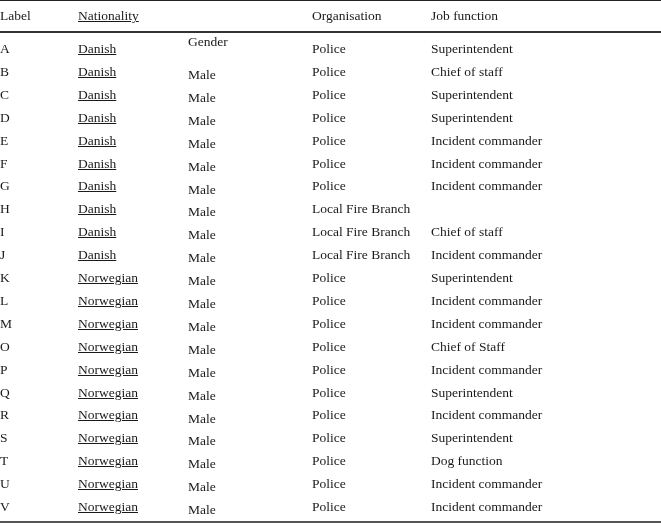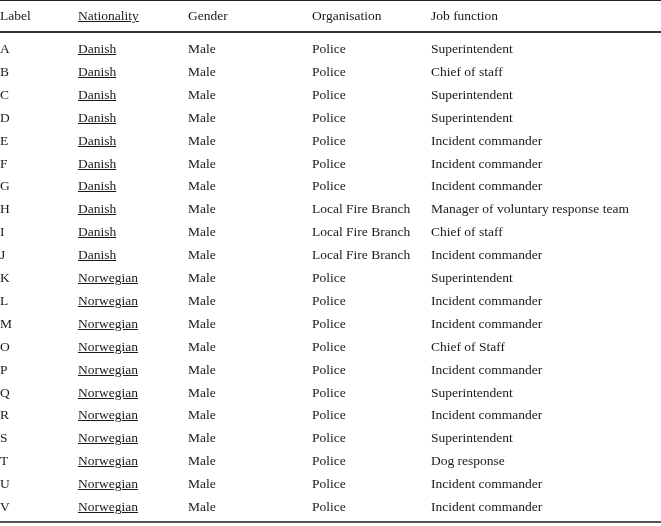--- a/index.html
+++ b/index.html
@@ -8,21 +8,21 @@
     position: absolute; left: 0; top: 0; width: 661px;
     font-family: "Liberation Serif", serif; font-size: 13.5px; color: #1a1a1a;
   }
   .rule-top { position: absolute; left: 0; top: 0; width: 661px; height: 1px; background: #222; }
   .rule-mid { position: absolute; left: 0; top: 31px; width: 661px; height: 2px; background: #333; }
   .rule-bot { position: absolute; left: 0; top: 521px; width: 661px; height: 2px; background: #555; }
   .row { position: absolute; left: 0; width: 661px; height: 23px; }
   .cell { position: absolute; top: 0; white-space: nowrap; line-height: 18px; }
   .c0 { left: 0px; }
   .c1 { left: 78px; text-decoration: underline; }
-  .c2 { left: 188px; }
+  .c2 { left: 188px; margin-top: 26px; }
   .c3 { left: 275px; margin-left: 37px; }
   .c4 { left: 431px; }
 </style>
 </head>
 <body>
 
 <div class="tbl" id="tbl">
   <div class="rule-top"></div>
   <div class="row" style="top:7px">
     <span class="cell c0">Label</span>
@@ -80,21 +80,20 @@
       <span class="cell c1">Danish</span>
       <span class="cell c2">Male</span>
       <span class="cell c3">Police</span>
       <span class="cell c4">Incident commander</span>
     </div>
     <div class="row" style="top: 200.3px;">
       <span class="cell c0">H</span>
       <span class="cell c1">Danish</span>
       <span class="cell c2">Male</span>
       <span class="cell c3">Local Fire Branch</span>
-      <span class="cell c4">Manager of voluntary response team</span>
     </div>
     <div class="row" style="top: 223.2px;">
       <span class="cell c0">I</span>
       <span class="cell c1">Danish</span>
       <span class="cell c2">Male</span>
       <span class="cell c3">Local Fire Branch</span>
       <span class="cell c4">Chief of staff</span>
     </div>
     <div class="row" style="top: 246.1px;">
       <span class="cell c0">J</span>
@@ -157,21 +156,21 @@
       <span class="cell c1">Norwegian</span>
       <span class="cell c2">Male</span>
       <span class="cell c3">Police</span>
       <span class="cell c4">Superintendent</span>
     </div>
     <div class="row" style="top: 452.2px;">
       <span class="cell c0">T</span>
       <span class="cell c1">Norwegian</span>
       <span class="cell c2">Male</span>
       <span class="cell c3">Police</span>
-      <span class="cell c4">Dog response</span>
+      <span class="cell c4">Dog function</span>
     </div>
     <div class="row" style="top: 475.1px;">
       <span class="cell c0">U</span>
       <span class="cell c1">Norwegian</span>
       <span class="cell c2">Male</span>
       <span class="cell c3">Police</span>
       <span class="cell c4">Incident commander</span>
     </div>
     <div class="row" style="top: 498px;">
       <span class="cell c0">V</span>

